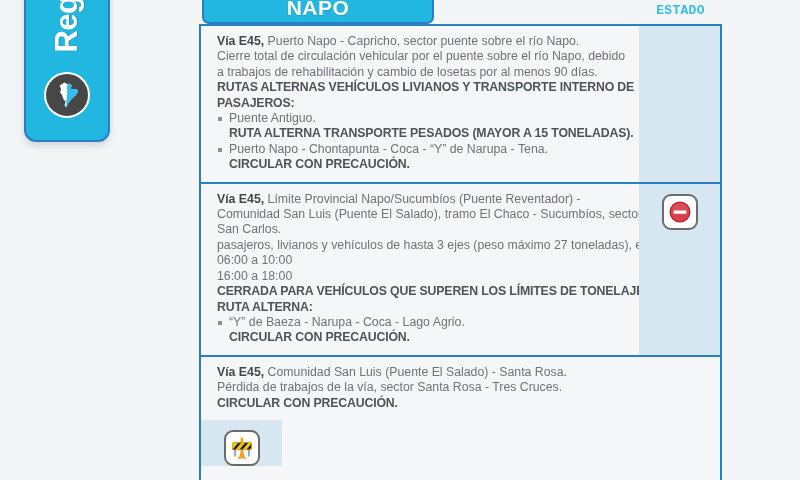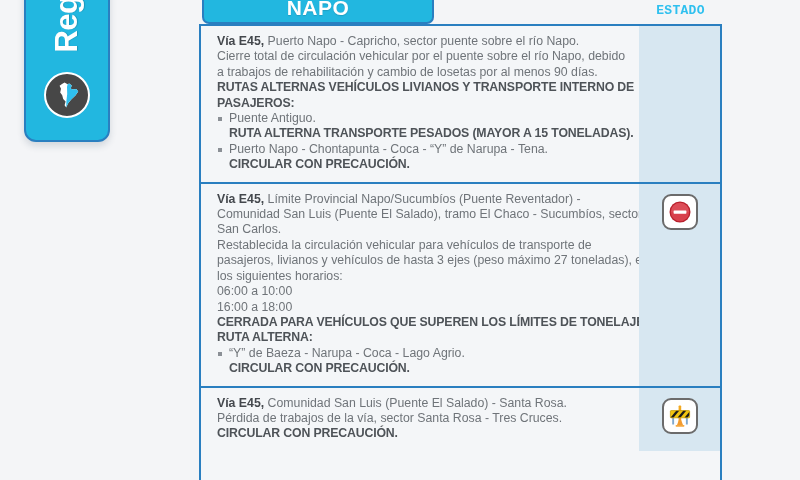--- a/index.html
+++ b/index.html
@@ -114,21 +114,21 @@
     background: #f4f6f8;
     overflow: hidden;
   }
   .row {
     display: flex;
     align-items: stretch;
     border-bottom: 2px solid #2a7fc0;
     box-sizing: border-box;
     min-height: 10px;
   }
-  .row:last-child { border-bottom: none; }
+  .row:last-child { border-bottom: none; flex-direction: column; }
   .cell-text {
     width: 438px;
     box-sizing: border-box;
     padding: 8px 10px 9px 16px;
     background: #f4f6f8;
   }
   .cell-status {
     width: 81px;
     box-sizing: border-box;
     background: #d7e7f1;
@@ -219,23 +219,21 @@
         <div class="bullet-line">Puerto Napo - Chontapunta - Coca - “Y” de Narupa - Tena.</div>
         <div class="line bold indent">CIRCULAR CON PRECAUCIÓN.</div>
       </div>
       <div class="cell-status"></div>
     </div>
     <div class="row">
       <div class="cell-text">
         <div class="line"><span class="via">Vía E45,</span><span> Límite Provincial Napo/Sucumbíos (Puente Reventador) -</span></div>
         <div class="line">Comunidad San Luis (Puente El Salado), tramo El Chaco - Sucumbíos, sector</div>
         <div class="line">San Carlos.</div>
-        <div class="line">Restablecida la circulación vehicular para vehículos de transporte de</div>
         <div class="line">pasajeros, livianos y vehículos de hasta 3 ejes (peso máximo 27 toneladas), en</div>
-        <div class="line">los siguientes horarios:</div>
         <div class="line">06:00 a 10:00</div>
         <div class="line">16:00 a 18:00</div>
         <div class="line bold">CERRADA PARA VEHÍCULOS QUE SUPEREN LOS LÍMITES DE TONELAJE,</div>
         <div class="line bold">RUTA ALTERNA:</div>
         <div class="bullet-line">“Y” de Baeza - Narupa - Coca - Lago Agrio.</div>
         <div class="line bold indent">CIRCULAR CON PRECAUCIÓN.</div>
       </div>
       <div class="cell-status">
         <div class="status-chip" title="Cerrado">
           <svg width="24" height="24" viewBox="0 0 24 24">

